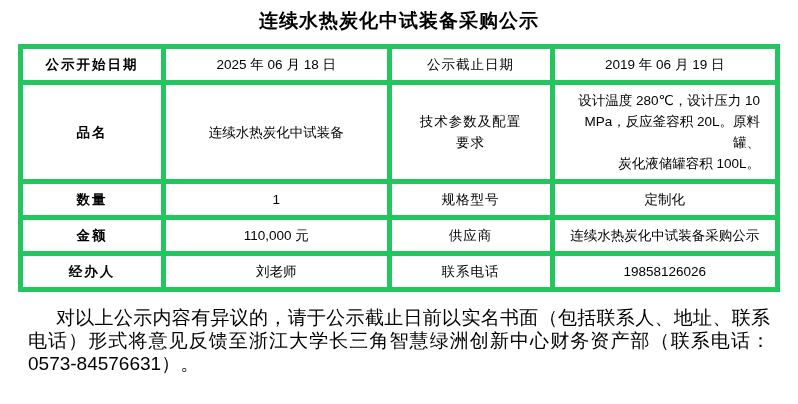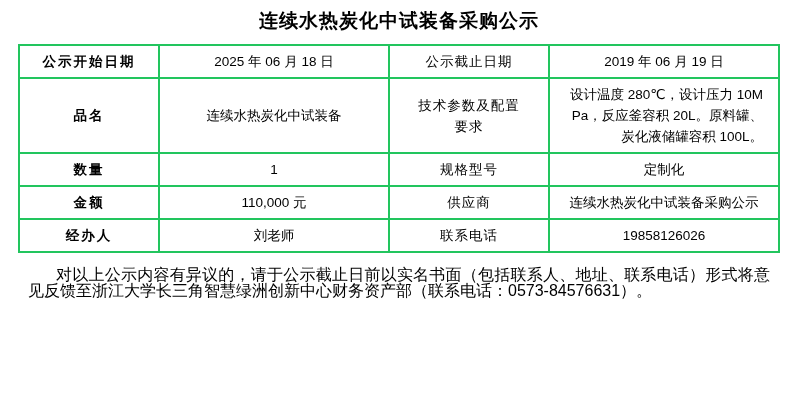--- a/index.html
+++ b/index.html
@@ -30,21 +30,21 @@
     margin-bottom: 10px;
     line-height: 26px;
   }
   table.notice-table {
     border-collapse: collapse;
     width: 762px;
     margin: 0 auto;
     table-layout: fixed;
   }
   table.notice-table td {
-    border: 2px solid #22c55e;
+    border: 5px solid #22c55e;
     font-size: 13.5px;
     line-height: 21px;
     padding: 5px 15px;
     vertical-align: middle;
     text-align: center;
     word-break: break-all;
   }
   td.label {
     font-weight: bold;
     width: 108px;
@@ -64,22 +64,22 @@
   }
   .row-h1 { height: 28px; }
   .row-h2 { height: 56px; }
   .row-h3 { height: 30px; }
   .spec-lines div {
     text-align: right;
   }
   .footer-text {
     width: 742px;
     margin: 14px auto 0 auto;
-    font-size: 16px;
-    line-height: 16px;
+    font-size: 19px;
+    line-height: 23px;
     text-align: justify;
     text-indent: 28px;
   }
 </style>
 </head>
 <body>
 
 <div class="page">
 
   <div class="doc-title">连续水热炭化中试装备采购公示</div>

